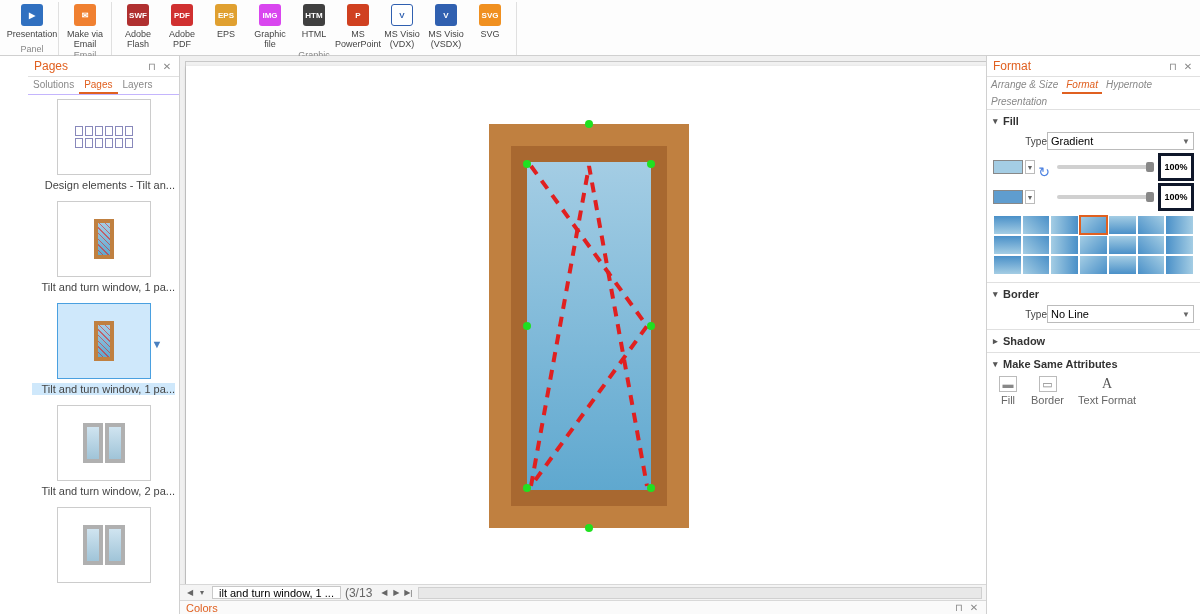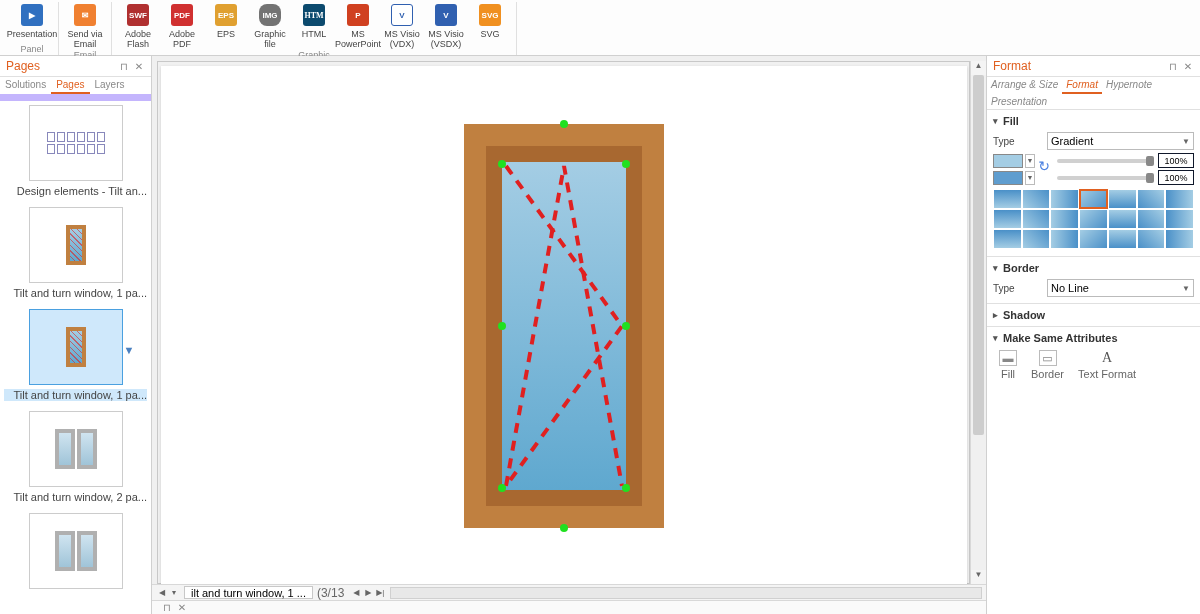--- a/index.html
+++ b/index.html
@@ -13,25 +13,25 @@
 .ribbon-icon { width: 24px; height: 24px; display: flex; align-items: center; justify-content: center; border-radius: 3px; }
 .ribbon-label { font-size: 9px; text-align: center; line-height: 10px; margin-top: 2px; color: #444; }
 .ribbon-group-label { font-size: 9px; color: #888; margin-top: auto; margin-bottom: 1px; }
 
 .icon-box { width: 22px; height: 22px; border-radius: 3px; display: flex; align-items: center; justify-content: center; font-size: 8px; color: #fff; font-weight: bold; }
 
 
 .main { flex: 1; display: flex; min-height: 0; }
 
 
-.pages-panel { width: 152px; border-right: 1px solid #d0d0d0; display: flex; flex-direction: column; background: #fff; }
+.pages-panel { width: 152px; border-right: 1px solid #d0d0d0; display: flex; flex-direction: column; background: #fff; margin-left: 28px; }
 .panel-header { display: flex; align-items: center; padding: 3px 6px; border-bottom: 1px solid #e0e0e0; }
 .panel-title { color: #e06020; font-size: 12px; flex: 1; }
 .panel-btn { width: 12px; height: 12px; margin-left: 3px; cursor: pointer; color: #888; font-size: 10px; display:flex; align-items:center; justify-content:center;}
-.panel-tabs { display: flex; border-bottom: 7px solid #c4b5fd; }
+.panel-tabs { display: flex; border-bottom: 1px solid #c4b5fd; }
 .panel-tab { padding: 2px 5px; font-size: 10px; color: #888; cursor: pointer; }
 .panel-tab.active { color: #e06020; border-bottom: 2px solid #e06020; }
 
 .pages-list { flex: 1; overflow-y: auto; padding: 4px; }
 .page-thumb { margin-bottom: 10px; cursor: pointer; }
 .page-thumb.selected .thumb-box { background: #cfe8fb; border: 1px solid #4aa0e0; position: relative;}
 .thumb-box { width: 94px; height: 76px; margin: 0 auto 4px; border: 1px solid #ccc; background: #fff; display: flex; align-items: center; justify-content: center; position: relative;}
 .thumb-dropdown { position:absolute; right:-14px; top:34px; width:12px; height:12px; color:#4a80c0;}
 .thumb-label { font-size: 11px; color: #444; text-align: right; padding-left:4px; white-space: nowrap; overflow: hidden; text-overflow: ellipsis; }
 .page-thumb.selected .thumb-label { background:#cfe8fb; }
@@ -66,32 +66,32 @@
 
 
 .format-panel { width: 214px; border-left: 1px solid #d0d0d0; display: flex; flex-direction: column; background: #fff; }
 .format-tabs { display: flex; border-bottom: 1px solid #e0e0e0; flex-wrap: wrap;}
 .format-tab { padding: 2px 4px; font-size: 10px; color: #888; cursor: pointer; white-space:nowrap;font-style:italic;}
 .format-tab.active { color: #e06020; border-bottom: 2px solid #e06020; }
 
 .section { padding: 3px 6px; }
 .section-header { display: flex; align-items: center; font-weight: bold; font-size: 11px; color: #333; cursor: pointer; padding: 2px 0;}
 .section-header .caret { width: 10px; font-size: 9px; color: #555;}
-.field-row { display: flex; align-items: center; margin: 3px 0; }
+.field-row { display: flex; align-items: center; margin: 3px 0; text-align: right; }
 .field-label { width: 54px; font-size: 10px; color: #444; }
 .field-select { flex: 1; height: 18px; border: 1px solid #bbb; background: #fff; font-size: 10px; padding: 0 3px; display:flex; align-items:center; justify-content:space-between;}
 .field-select .dd { font-size:8px; color:#666;}
 
 .grad-row { display: flex; align-items: center; margin: 2px 0; }
 .grad-swatch { width: 30px; height: 14px; border: 1px solid #888; margin-right: 2px;}
 .grad-dd { width:10px; height:14px; border:1px solid #bbb; font-size:7px; display:flex;align-items:center;justify-content:center; color:#666;}
 .grad-rotate { width: 18px; height: 18px; margin: 0 2px; color: #4a80e0; font-size: 14px; display:flex;align-items:center;justify-content:center;}
 .grad-slider { flex: 1; height: 4px; background: #d0d0d0; border-radius: 2px; margin: 0 4px; position:relative;}
 .grad-slider-thumb { position:absolute; right:0; top:-3px; width:8px; height:10px; background:#888; border-radius:2px;}
-.grad-pct { width: 36px; height: 15px; border: 1px solid #0f172a; font-size: 9px; display:flex;align-items:center;justify-content:center;}
+.grad-pct { width: 36px; height: 28px; border: 3px solid #0f172a; font-size: 9px; display:flex;align-items:center;justify-content:center;font-weight:bold;}
 
 .swatch-grid { display: grid; grid-template-columns: repeat(7, 1fr); gap: 0; margin: 4px 0; }
 .swatch { height: 20px; background: linear-gradient(135deg, #8ac4e8, #4a90c8); border: 1px solid #fff; cursor: pointer; }
 .swatch.sel { outline: 2px solid #e06020; outline-offset: -2px; z-index: 1; }
 
 .attr-row { display: flex; gap: 14px; padding: 4px 6px;}
 .attr-item { display: flex; flex-direction: column; align-items: center; font-size: 9px; color: #666; cursor:pointer;}
 .attr-icon { width: 18px; height: 16px; border: 1px solid #bbb; margin-bottom: 2px; display:flex;align-items:center;justify-content:center; font-size:11px; color:#888;}
 
 
@@ -116,21 +116,21 @@
         </div>
       </div>
       <div class="ribbon-group-label">Panel</div>
     </div>
     <div class="ribbon-group">
       <div class="ribbon-items">
         <div class="ribbon-item">
           <div class="ribbon-icon">
             <div class="icon-box" style="background: rgb(240, 128, 48);">✉</div>
           </div>
-          <div class="ribbon-label">Send via Email</div>
+          <div class="ribbon-label">Make via Email</div>
         </div>
       </div>
       <div class="ribbon-group-label">Email</div>
     </div>
     <div class="ribbon-group">
       <div class="ribbon-items">
         <div class="ribbon-item">
           <div class="ribbon-icon">
             <div class="icon-box" style="background: rgb(176, 48, 48);">SWF</div>
           </div>
@@ -143,27 +143,27 @@
           <div class="ribbon-label">Adobe PDF</div>
         </div>
         <div class="ribbon-item">
           <div class="ribbon-icon">
             <div class="icon-box" style="background: rgb(224, 160, 48);">EPS</div>
           </div>
           <div class="ribbon-label">EPS</div>
         </div>
         <div class="ribbon-item">
           <div class="ribbon-icon">
-            <div class="icon-box" style="background: #737373; border-radius: 8px;">IMG</div>
+            <div class="icon-box" style="background: #d946ef;">IMG</div>
           </div>
           <div class="ribbon-label">Graphic file</div>
         </div>
         <div class="ribbon-item">
           <div class="ribbon-icon">
-            <div class="icon-box" style="background: #0c4a6e; font-family: Liberation Serif, serif;">HTM</div>
+            <div class="icon-box" style="background: #404040;">HTM</div>
           </div>
           <div class="ribbon-label">HTML</div>
         </div>
         <div class="ribbon-item">
           <div class="ribbon-icon">
             <div class="icon-box" style="background: rgb(208, 64, 32);">P</div>
           </div>
           <div class="ribbon-label">MS PowerPoint</div>
         </div>
         <div class="ribbon-item">
@@ -302,20 +302,21 @@
             <span>ilt and turn window, 1 ...</span>
           </div>
         <span class="page-counter">(3/13</span>
       </div>
       <span class="hscroll-btn">◀</span>
       <span class="hscroll-btn">▶</span>
       <span class="hscroll-btn">▶|</span>
       <div class="hscroll-track"></div>
     </div>
     <div class="colors-row">
+      <span class="colors-title">Colors</span>
       <span class="panel-btn">⊓</span>
       <span class="panel-btn">✕</span>
     </div>
   </div>
 
   <div class="format-panel">
     <div class="panel-header">
       <span class="panel-title">Format</span>
       <span class="panel-btn">⊓</span>
       <span class="panel-btn">✕</span>

